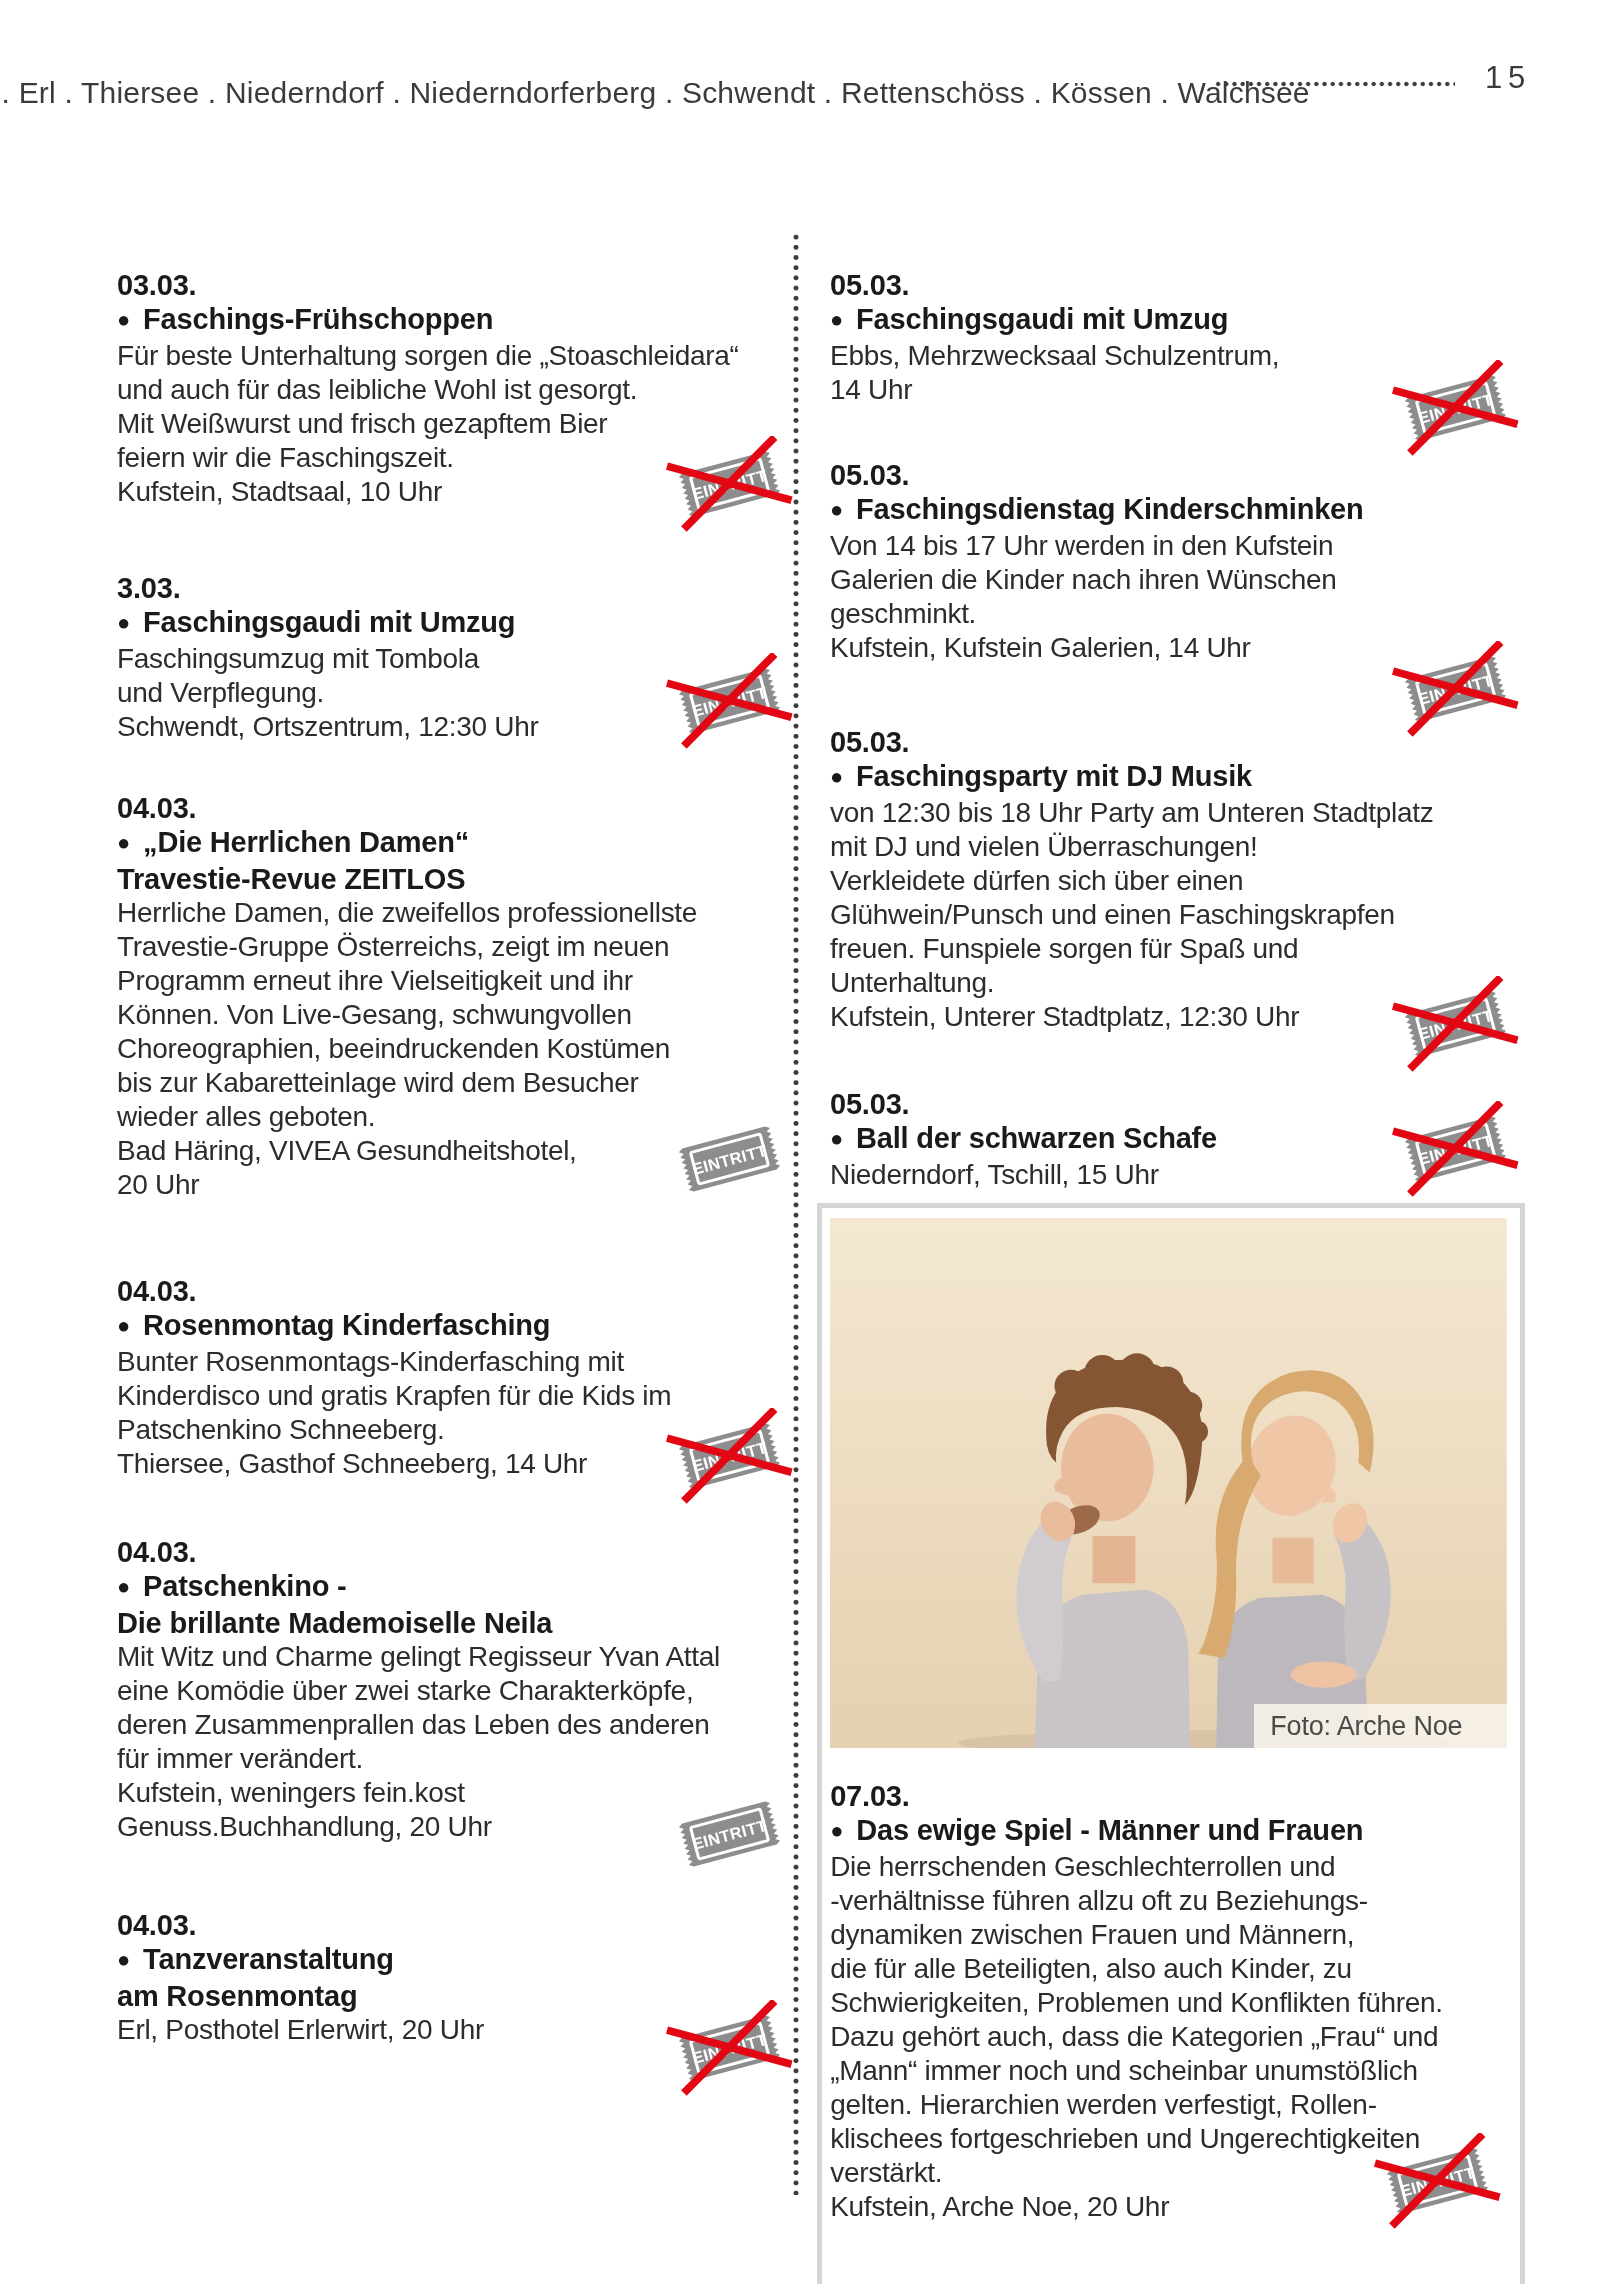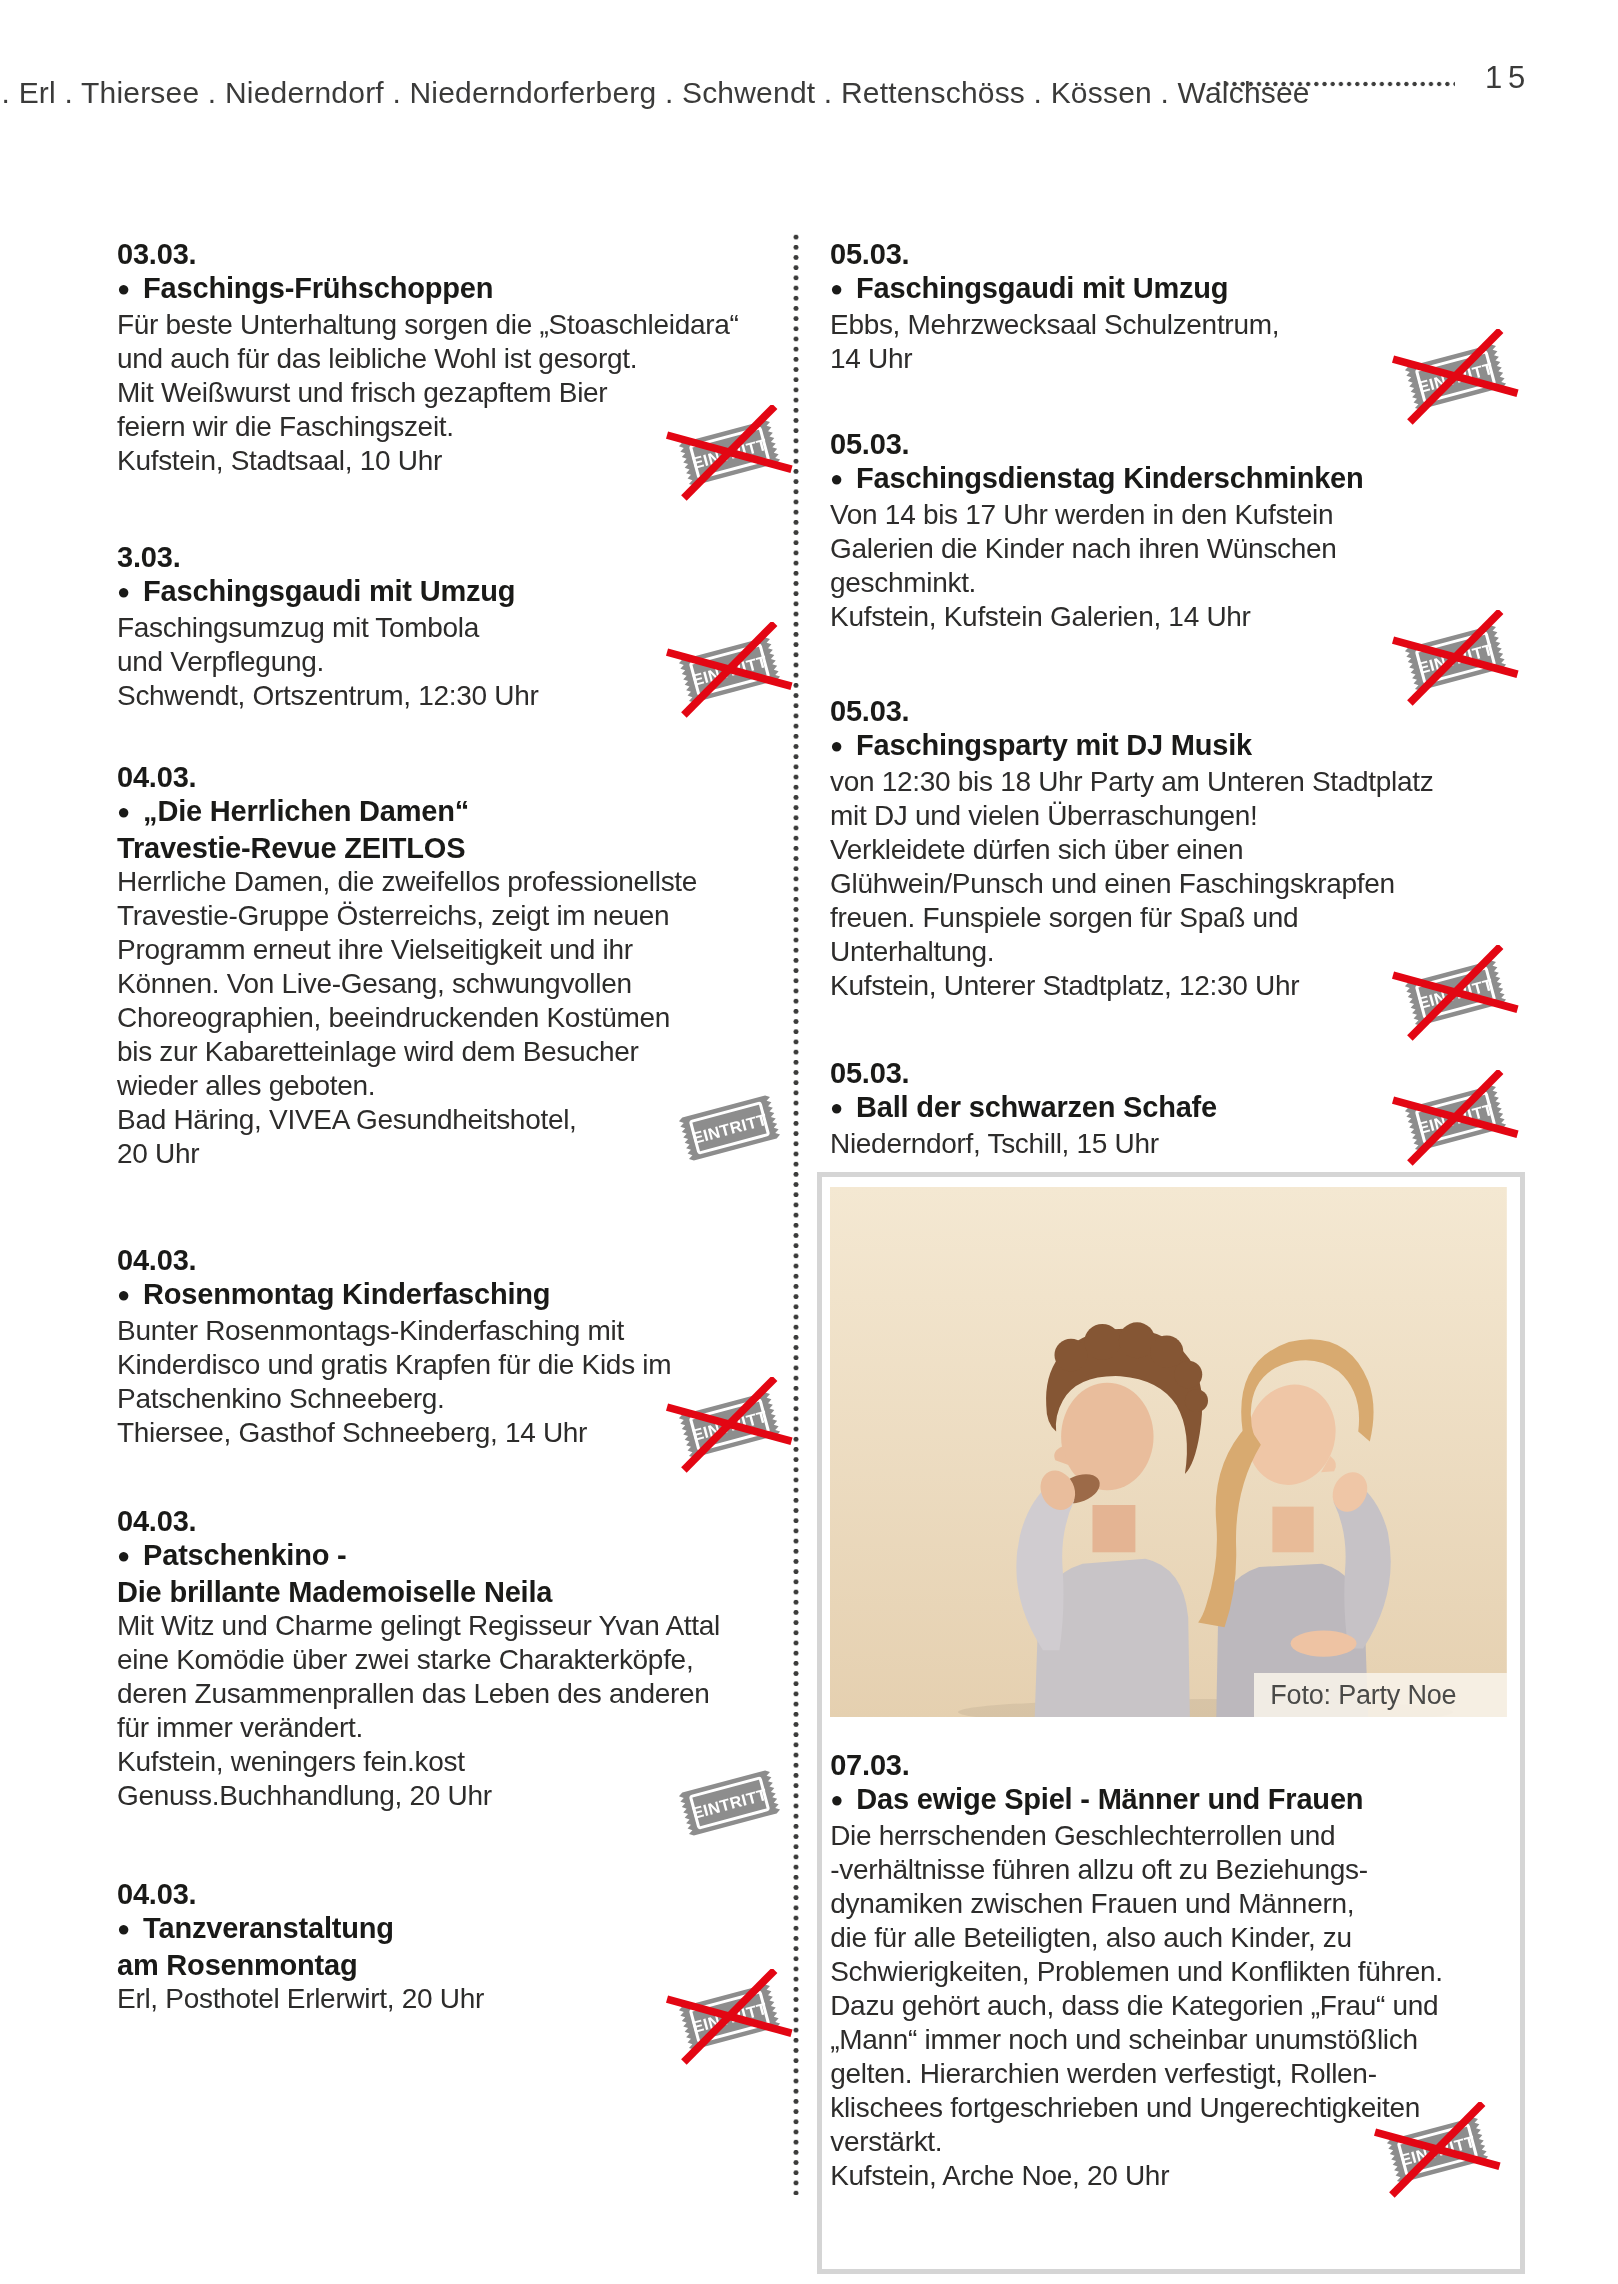--- a/index.html
+++ b/index.html
@@ -26,21 +26,21 @@
   
   .col{position:absolute;top:237px;}
   .col-left{left:117px;width:677px;}
   .col-right{left:830px;width:690px;}
   .vert-dots{
     position:absolute;left:793px;top:232px;width:5.7px;height:1963px;
     background-image:radial-gradient(circle,#3b3b3a 2.2px,transparent 2.7px);
     background-size:5.7px 10.2px;background-repeat:repeat-y;
   }
   
-  .event{position:relative;}
+  .event{position:relative;margin-top:31px;}
   .event .date{
     font-size:29px;line-height:34px;font-weight:bold;color:#1a1a18;
     letter-spacing:-0.2px;white-space:nowrap;
   }
   .event .title{
     margin:0;font-size:29px;line-height:34px;font-weight:bold;color:#1a1a18;
     letter-spacing:-0.2px;white-space:nowrap;
   }
   .event .title .bullet{
     display:inline-block;font-size:22px;margin-right:13px;transform:translateY(-2.4px);
@@ -341,21 +341,21 @@
             <ellipse cx="560" cy="304" rx="53" ry="62" fill="#efc6a6"></ellipse>
             <path d="M612 318 q13 6 9 17 l-15 5 z" fill="#efc6a6"></path>
           </g>
           <path d="M500 300 Q488 214 556 190 Q626 174 652 238 Q664 270 654 312 L640 300 Q646 252 616 226 Q586 204 548 218 Q512 232 510 274 Q509 290 514 306 Z" fill="#d8aa70"></path>
           <path d="M506 292 Q462 340 468 412 Q472 462 456 512 Q452 526 446 534 L478 540 Q494 492 492 440 Q490 370 522 316 Z" fill="#d8aa70"></path>
           <path d="M646 566 Q690 498 676 424 Q666 384 638 362 L610 386 Q628 424 624 470 Q621 520 628 566 Z" fill="#c6c2c6"></path>
           <ellipse cx="630" cy="374" rx="20" ry="25" fill="#efc6a6" transform="rotate(25 630 374)"></ellipse>
           <ellipse cx="598" cy="560" rx="40" ry="16" fill="#eec3a3"></ellipse>
         </g>
       </svg>
-      <div class="photo-caption">Foto: Party Noe</div>
+      <div class="photo-caption">Foto: Arche Noe</div>
     </div>
 
     <article class="event box-event">
       <div class="date">07.03.</div>
       <h3 class="title"><span class="bullet">●</span><span>Das ewige Spiel - Männer und Frauen</span></h3>
       <div class="bline">Die herrschenden Geschlechterrollen und</div>
       <div class="bline">-verhältnisse führen allzu oft zu Beziehungs-</div>
       <div class="bline">dynamiken zwischen Frauen und Männern,</div>
       <div class="bline">die für alle Beteiligten, also auch Kinder, zu</div>
       <div class="bline">Schwierigkeiten, Problemen und Konflikten führen.</div>

